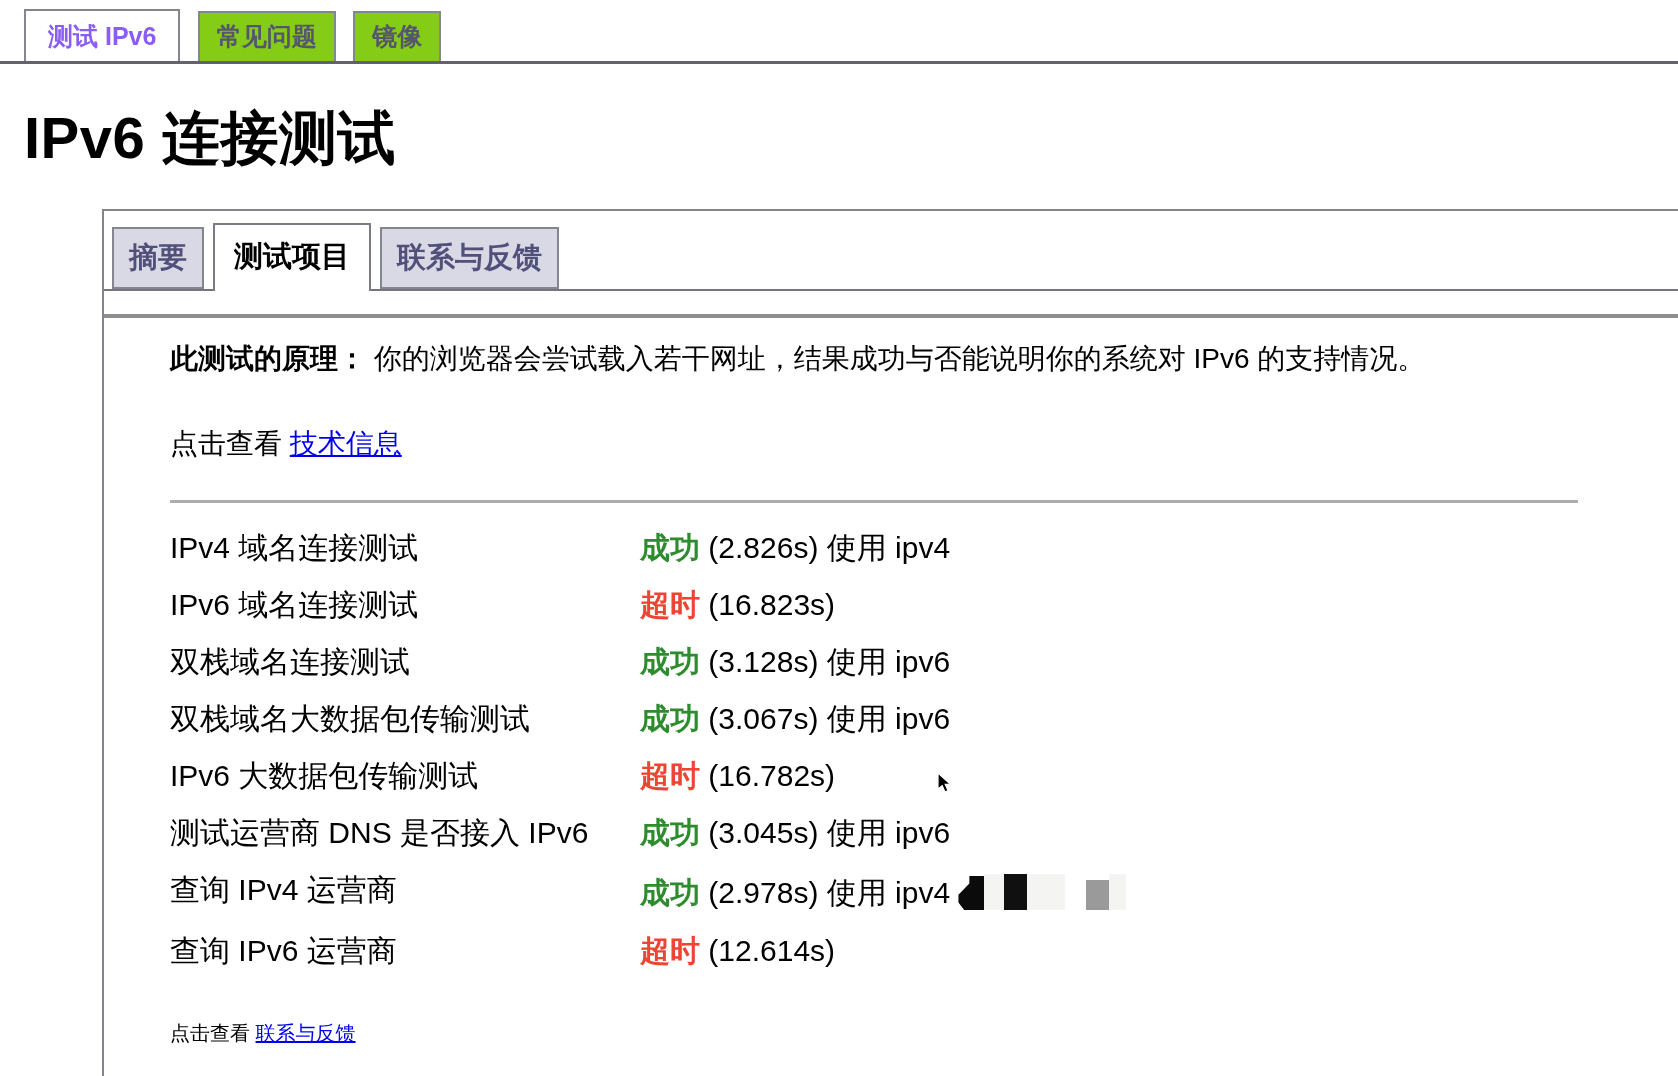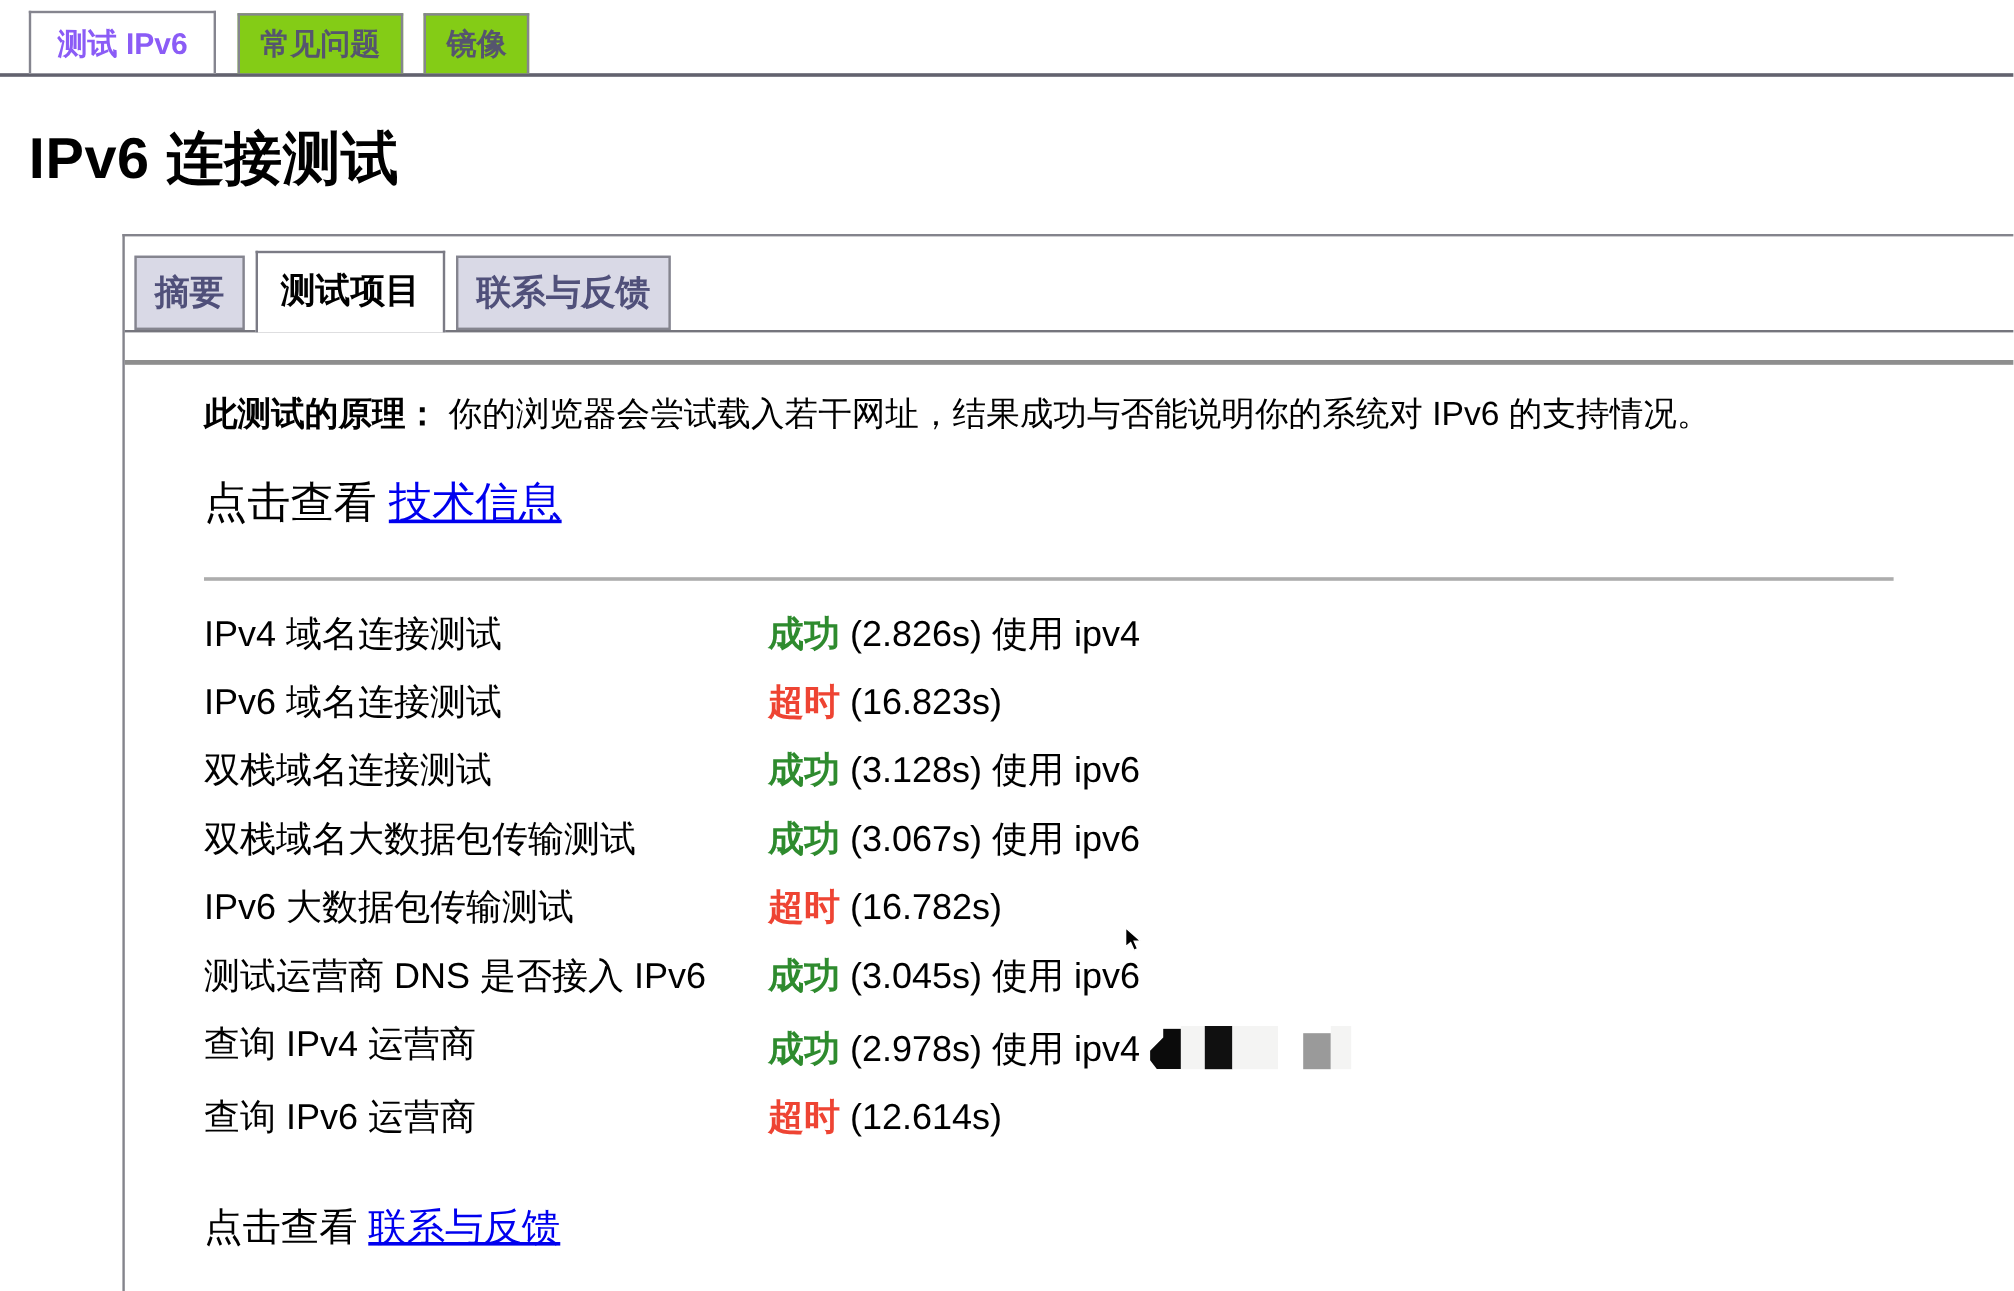--- a/index.html
+++ b/index.html
@@ -32,21 +32,21 @@
     vertical-align: bottom;
   }
   .top-tab.active {
     background: #ffffff;
     color: #8b5cf6;
     padding: 9px 22px 8px 22px;
   }
 
   
   h1.page-title {
-    font-size: 48px;
+    font-size: 58px;
     font-weight: bold;
     margin: 36px 0 0 24px;
     letter-spacing: 0.5px;
   }
 
   
   .panel {
     margin: 31px 0 0 102px;
     border-top: 2px solid #84848c;
     border-left: 2px solid #84848c;
@@ -81,21 +81,21 @@
     text-align: right;
   }
   .panel-spacer { height: 23px; }
   .thick-rule { height: 4px; background: #8e8e8e; }
 
   .panel-content {
     padding: 22px 100px 0 66px;
     font-size: 28px;
   }
   .intro b { font-weight: bold; }
-  .view-link-line { margin-top: 31px; font-size: 36px; }
+  .view-link-line { margin-top: 47px; font-size: 28px; }
   a.text-link { color: #0000ee; text-decoration: underline; cursor: pointer; }
 
   .content-hr {
     margin-top: 37px;
     height: 3px;
     background: #adadad;
     border: none;
   }
 
   .results { margin-top: 29px; }
@@ -109,21 +109,21 @@
   .result-name { width: 470px; flex: 0 0 470px; }
   .result-value b { font-weight: bold; }
   .redact {
     display: inline-block;
     vertical-align: -7px;
   }
   .redact-clip {
     clip-path: polygon(0% 55%, 42% 22%, 42% 0%, 100% 0%, 100% 100%, 22% 100%, 0% 78%);
   }
 
-  .feedback-line { margin-top: 53px; font-size: 32px; }
+  .feedback-line { margin-top: 53px; font-size: 20px; }
 
   .cursor {
     position: absolute;
     left: 936px;
     top: 772px;
     z-index: 10;
     pointer-events: none;
   }
 </style>
 </head>

